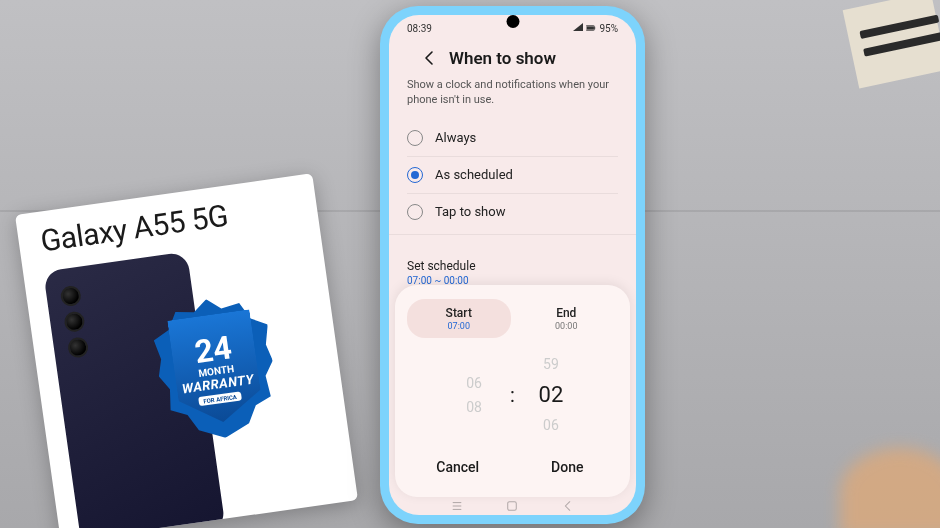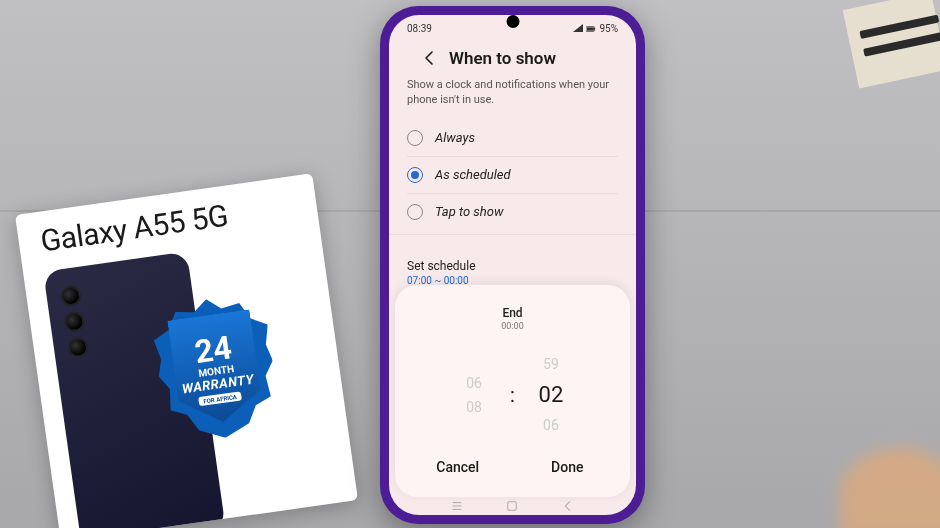--- a/index.html
+++ b/index.html
@@ -27,39 +27,39 @@
     
     .wood { position: absolute; right: 0; top: 0; width: 90px; height: 80px; background: #e6dfd0; transform: rotate(-12deg); }
     .wood::before, .wood::after { content: ''; position: absolute; top: 30px; width: 80px; height: 8px; background: #2a2a2a; border-radius: 2px; }
     .wood::before { top: 24px; left: 12px; }
     .wood::after { top: 42px; left: 12px; }
     
     
     .hand { position: absolute; right: -20px; bottom: -10px; width: 120px; height: 90px; background: #d9a97e; border-radius: 50% 50% 0 0; filter: blur(8px); opacity: 0.85; }
     
     
-    .phone { position: absolute; left: 380px; top: 6px; width: 265px; height: 518px; background: #4c1d95; border-radius: 38px; box-shadow: 0 8px 30px rgba(0,0,0,0.35); padding: 9px; }
+    .phone { position: absolute; left: 380px; top: 6px; width: 265px; height: 518px; background: #7dd3fc; border-radius: 38px; box-shadow: 0 8px 30px rgba(0,0,0,0.35); padding: 9px; }
     .phone-screen { width: 100%; height: 100%; background: #f8eaea; border-radius: 30px; overflow: hidden; position: relative; }
     .phone-notch { position: absolute; top: 9px; left: 50%; transform: translateX(-50%); width: 13px; height: 13px; background: #000; border-radius: 50%; z-index: 10; }
     
     
     .status-bar { display: flex; justify-content: space-between; align-items: center; padding: 8px 18px 4px; font-size: 10px; color: #333; }
-    .status-right { display: flex; align-items: flex-end; gap: 3px; }
+    .status-right { display: flex; align-items: flex-start; gap: 3px; }
     .status-icon { width: 10px; height: 10px; display: inline-flex; }
     
     
     .header { display: flex; align-items: center; padding: 10px 32px 6px; gap: 10px; }
     .back-arrow { width: 18px; height: 18px; display: flex; align-items: center; justify-content: center; }
     .header-title { font-size: 17px; font-weight: 600; color: #1a1a1a; }
     
     
     .description { padding: 4px 18px 12px; font-size: 11px; color: #555; line-height: 1.35; }
     
     
-    .radio-group { padding: 0 18px; font-style: italic; }
+    .radio-group { padding: 0 18px; }
     .radio-item { display: flex; align-items: center; padding: 10px 0; gap: 12px; border-top: 1px solid rgba(0,0,0,0.06); }
     .radio-item:first-child { border-top: none; }
     .radio-outer { width: 16px; height: 16px; border: 1.5px solid #888; border-radius: 50%; display: flex; align-items: center; justify-content: center; flex-shrink: 0; }
     .radio-outer.selected { border-color: #2468d4; }
     .radio-inner { width: 8px; height: 8px; background: #2468d4; border-radius: 50%; }
     .radio-label { font-size: 13px; color: #222; }
     
     
     .schedule-section { padding: 24px 18px 6px; border-top: 1px solid rgba(0,0,0,0.06); margin-top: 4px; }
     .schedule-title { font-size: 12px; color: #222; }
@@ -169,20 +169,24 @@
       </div>
     </div>
 
     <div class="schedule-section">
       <div class="schedule-title">Set schedule</div>
       <div class="schedule-sub">07:00 ~ 00:00</div>
     </div>
 
     <div class="sheet">
       <div class="tabs">
+        <div class="tab active">
+          <div class="tab-label">Start</div>
+          <div class="tab-time">07:00</div>
+        </div>
         <div class="tab">
           <div class="tab-label">End</div>
           <div class="tab-time">00:00</div>
         </div>
       </div>
 
       <div class="wheels">
         <div class="wheel">
           <div class="wheel-item">06</div>
           <div class="wheel-item">08</div>

